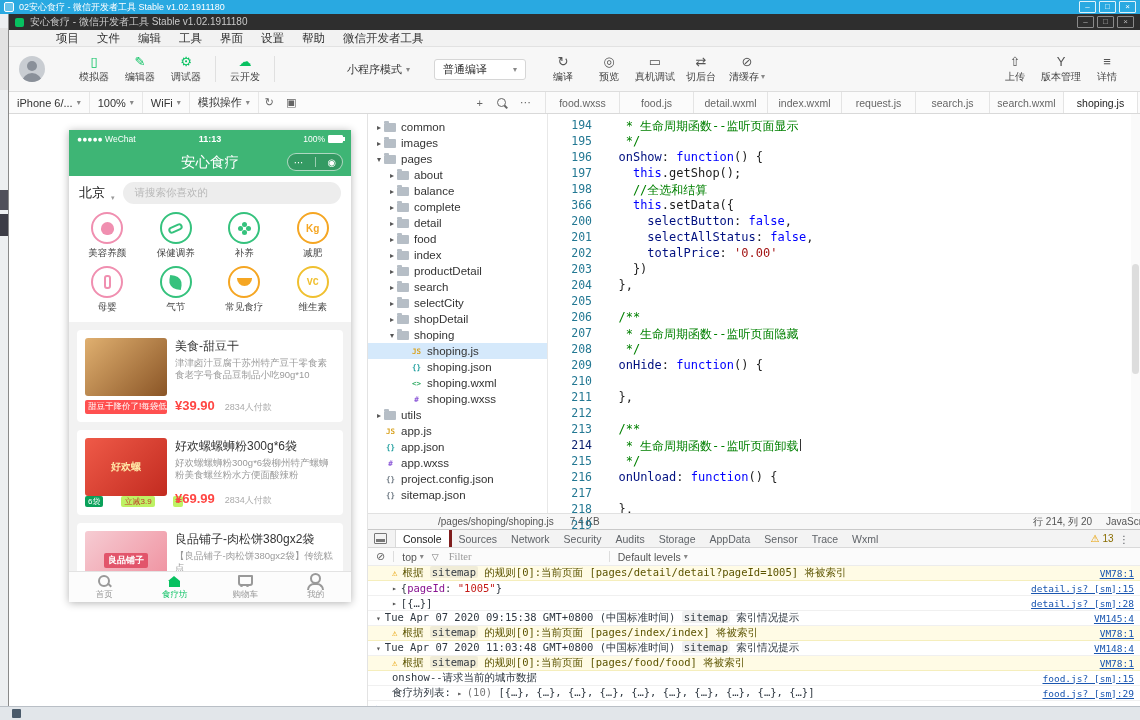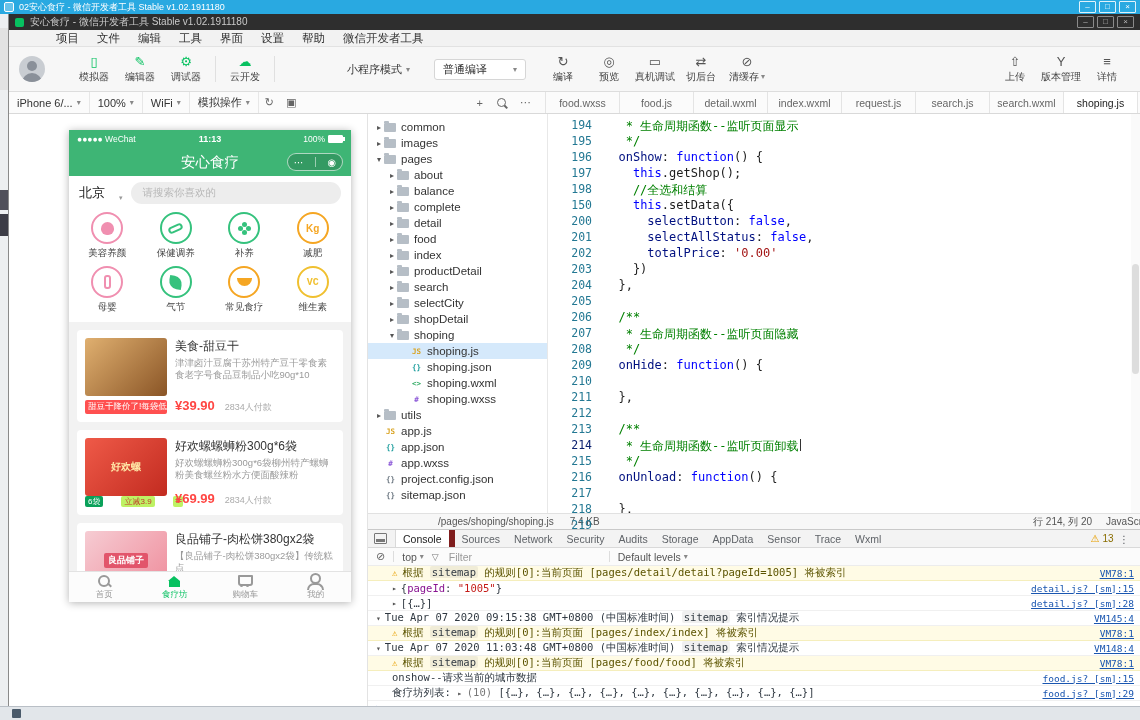--- a/index.html
+++ b/index.html
@@ -70,21 +70,21 @@
   .p-batt-wrap{flex:1;display:flex;align-items:center;justify-content:flex-end;gap:3px}
   .batt{display:inline-block;width:13px;height:6px;border:1px solid #fff;background:#fff;border-radius:1px;position:relative}
   .batt::after{content:"";position:absolute;right:-3px;top:1px;width:2px;height:4px;background:#fff}
   .p-nav{height:28px;min-height:28px;background:var(--phonegreen,#3eb575);position:relative;display:flex;align-items:center;justify-content:center}
   .p-title{color:#fff;font-size:14.5px}
   .capsule{position:absolute;right:8px;top:5px;width:56px;height:18px;border:1px solid rgba(255,255,255,.6);background:rgba(0,0,0,.15);border-radius:9px;display:flex;align-items:center;justify-content:space-around;color:#fff;font-size:10px;box-sizing:border-box}
   .cap-div{width:1px;height:10px;background:rgba(255,255,255,.5)}
   .p-body{flex:1;overflow:hidden;background:#f2f2f2}
   .white-top{background:#fff;padding-bottom:6px}
   .search-row{height:34px;display:flex;align-items:center;padding:0 10px;gap:8px}
-  .city{font-size:13px;color:#222;display:flex;align-items:flex-end;gap:14px}
+  .city{font-size:13px;color:#222;display:flex;align-items:flex-end;gap:6px}
   .ccaret{font-size:7px;color:#999}
   .spill{flex:1;height:22px;background:#ededed;border-radius:12px;display:flex;align-items:center;padding:0 12px;font-size:10.5px;color:#b8b8b8}
   .cats{display:grid;grid-template-columns:repeat(4,1fr);row-gap:6px;padding:2px 4px}
   .cat{display:flex;flex-direction:column;align-items:center;gap:3px}
   .ring{width:32px;height:32px;border:2px solid currentColor;border-radius:50%;display:flex;align-items:center;justify-content:center;box-sizing:border-box}
   .cat-label{font-size:9.5px;color:#444;white-space:nowrap}
   .inner{display:flex;align-items:center;justify-content:center;font-weight:bold;font-size:10px}
   .peach-icon .inner{width:13px;height:13px;background:currentColor;border-radius:50% 50% 45% 45%}
   .capsule-icon .inner{width:15px;height:7px;border:2px solid currentColor;border-radius:5px;transform:rotate(-25deg);box-sizing:border-box}
   .grapes-icon .inner{width:5px;height:5px;background:currentColor;border-radius:50%;box-shadow:-4px 4px 0 currentColor,4px 4px 0 currentColor,0 8px 0 currentColor;margin-top:-7px}
@@ -148,31 +148,31 @@
 
   .statusbar{height:16px;min-height:16px;background:#f7f7f7;border-top:1px solid #e1e1e1;display:flex;align-items:center;font-size:10px;color:#555;padding-left:70px;gap:16px;box-sizing:border-box}
   .sb-right{margin-left:auto;display:flex;gap:14px;align-items:center}
   .lang-clip{width:34px;overflow:hidden;white-space:nowrap;display:inline-block}
 
   .devtools{height:178px;min-height:178px;border-top:1px solid #c9c9c9;display:flex;flex-direction:column;background:#fff;box-sizing:border-box}
   .dt-tabs{height:17px;min-height:17px;background:#f3f3f3;border-bottom:1px solid #d9d9d9;display:flex;align-items:center;font-size:10.5px;color:#5f6368;padding:0 6px}
   .dock-ico{width:11px;height:9px;border:1px solid #777;border-radius:1px;position:relative;margin-right:8px;flex:none}
   .dock-ico::after{content:"";position:absolute;left:1px;right:1px;bottom:1px;height:3px;background:#777}
   .dtab{padding:0 7px;height:100%;display:flex;align-items:center;white-space:nowrap}
-  .dtab.active{background:#fff;color:#222;border-left:1px solid #d9d9d9;border-right:6px solid #7f1d1d}
+  .dtab.active{background:#fff;color:#222;border-left:1px solid #d9d9d9;border-right:3px solid #7f1d1d}
   .dt-spacer{flex:1}
   .warncount{display:flex;align-items:center;gap:3px;color:#8a6d00;font-size:10px}
   .wicon{color:var(--warnorange,#e8a000);font-size:10px}
   .dt-menu{padding:0 5px;color:#5f6368}
   .dt-toolbar{height:17px;min-height:17px;background:#fbfbfb;border-bottom:1px solid #ececec;display:flex;align-items:center;font-size:10.5px;color:#555;padding:0 8px;gap:8px}
   .clear-ico{font-size:11px;color:#666}
   .dsep{width:1px;height:11px;background:#ddd}
   .dt-dd{display:flex;align-items:center;gap:3px;white-space:nowrap}
   .funnel{font-size:9px;color:#777}
-  .filter-input{border:none;outline:none;background:transparent;font-size:10.5px;color:#333;width:150px;font-family:Liberation Sans, sans-serif}
+  .filter-input{border:none;outline:none;background:transparent;font-size:10.5px;color:#333;width:150px;font-family:Liberation Serif, serif}
   .filter-input::placeholder{color:#999}
   .dt-log{flex:1;overflow:hidden;font:10.5px "DejaVu Sans Mono","Liberation Mono",monospace;color:#303942}
   .crow{min-height:14px;display:flex;align-items:center;border-bottom:1px solid #f0f0f0;padding:0 6px 0 24px;white-space:nowrap}
   .crow.group{padding-left:8px}
   .crow.warn{background:#fffbe5;border-bottom-color:#f5eebc}
   .cw-ico{color:var(--warnorange,#e8a000);margin-right:5px;font-size:9px;flex:none}
   .carr{color:#555;margin-right:4px;font-size:8px;flex:none}
   .cbody{overflow:hidden;text-overflow:ellipsis}
   .cp-w{color:#5c5400}.cp-key{color:#881391}.cp-str{color:#c41a16}.cp-dim{color:#777}.cp-arr{color:#555;font-size:8px}
   .cp-mono{background:rgba(0,0,0,.06);padding:0 2px;border-radius:2px}
@@ -618,21 +618,21 @@
                 <span class="ft-label">sitemap.json</span>
               </div>
             </div>
           <div class="editor">
             <div class="gutter" id="gutter">
                 <div class="gln">194</div>
                 <div class="gln">195</div>
                 <div class="gln">196</div>
                 <div class="gln">197</div>
                 <div class="gln">198</div>
-                <div class="gln">150</div>
+                <div class="gln">366</div>
                 <div class="gln">200</div>
                 <div class="gln">201</div>
                 <div class="gln">202</div>
                 <div class="gln">203</div>
                 <div class="gln">204</div>
                 <div class="gln">205</div>
                 <div class="gln">206</div>
                 <div class="gln">207</div>
                 <div class="gln">208</div>
                 <div class="gln">209</div>

